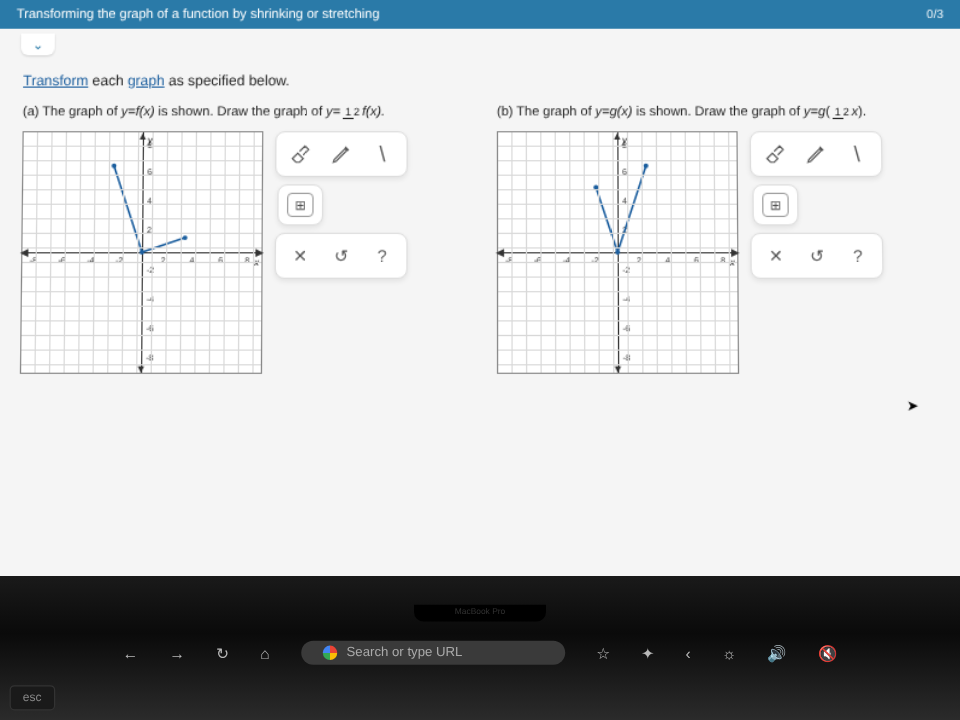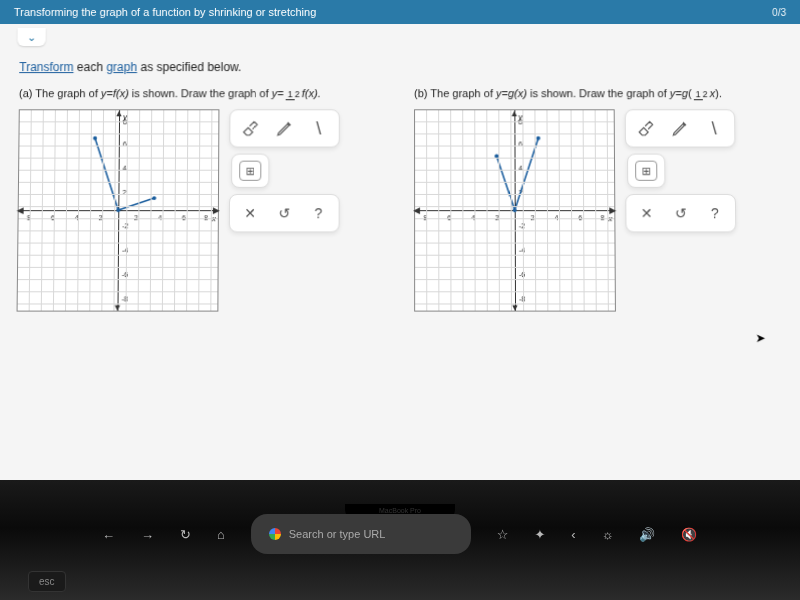--- a/index.html
+++ b/index.html
@@ -32,23 +32,23 @@
   .toolrow{background:#fff;border:1px solid #ddd;border-radius:8px;padding:6px;display:flex;gap:6px;justify-content:space-around;box-shadow:0 2px 4px rgba(0,0,0,.08);margin-bottom:6px}
   .toolrow.single{width:38px;margin-left:2px}
   .tbtn{width:26px;height:24px;display:flex;align-items:center;justify-content:center;font-size:14px;color:#555;cursor:pointer;border-radius:4px}
   .tbtn.seg{font-size:18px}
   .tbtn svg{width:18px;height:18px}
   .tbtn.grid-ic{font-size:11px;border:1px solid #999;width:22px;height:20px}
   .lbl-y{position:absolute;left:52%;top:2px;font-size:8px;font-style:italic}
   .lbl-x{position:absolute;top:52%;right:2px;font-size:8px;font-style:italic}
   .laptop-base{position:absolute;bottom:0;left:0;right:0;height:120px;background:linear-gradient(180deg,#1a1a1a 0%,#0a0a0a 40%,#2b2b2b 100%)}
   .browser-bar{position:absolute;bottom:46px;left:50%;transform:translateX(-50%);display:flex;align-items:center;gap:26px;color:#b8b8b8;font-size:13px}
-  .urlbox{background:#3a3a3a;border-radius:16px;padding:14px 18px;display:flex;align-items:center;gap:8px;font-size:11px;color:#aaa;width:220px}
+  .urlbox{background:#3a3a3a;border-radius:16px;padding:4px 18px;display:flex;align-items:center;gap:8px;font-size:11px;color:#aaa;width:220px}
   .g-icon{width:12px;height:12px;border-radius:50%;background:conic-gradient(#ea4335 0 25%,#fbbc05 0 50%,#34a853 0 75%,#4285f4 0)}
-  .key{position:absolute;bottom:8px;left:28px;color:#888;font-size:10px;background:#1a1a1a;padding:4px 10px;border-radius:4px;border:1px solid #333}
+  .key{position:absolute;bottom:8px;left:8px;color:#888;font-size:10px;background:#1a1a1a;padding:4px 10px;border-radius:4px;border:1px solid #333}
   .notch{position:absolute;bottom:82px;left:50%;transform:translateX(-50%);width:110px;height:14px;background:#000;border-radius:0 0 8px 8px;font-size:7px;color:#333;text-align:center;line-height:14px}
   .cursor{position:absolute;right:38px;top:328px;font-size:12px;color:#000}
 </style>
 </head>
 <body>
 
 <div class="screen">
   <div class="topbar">
     <span>Transforming the graph of a function by shrinking or stretching</span>
     <span class="progress">0/3</span>

